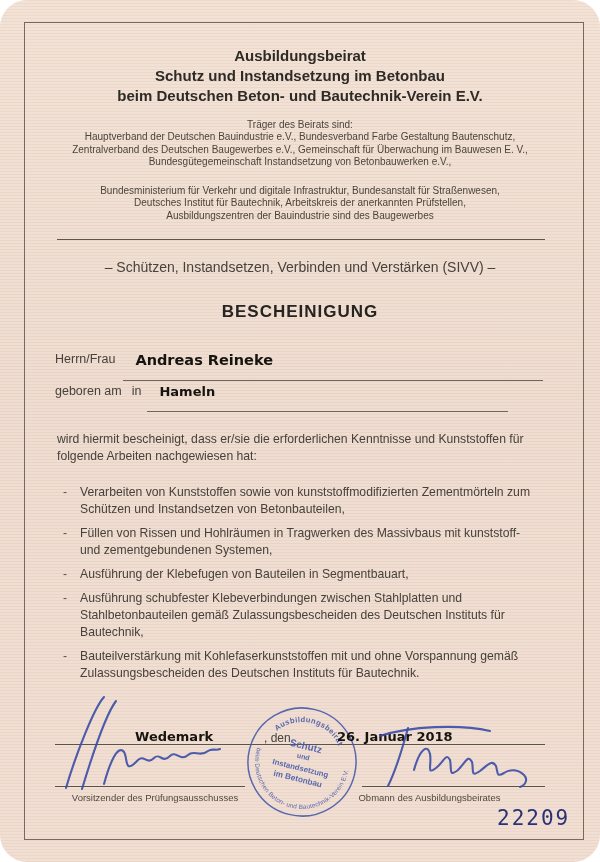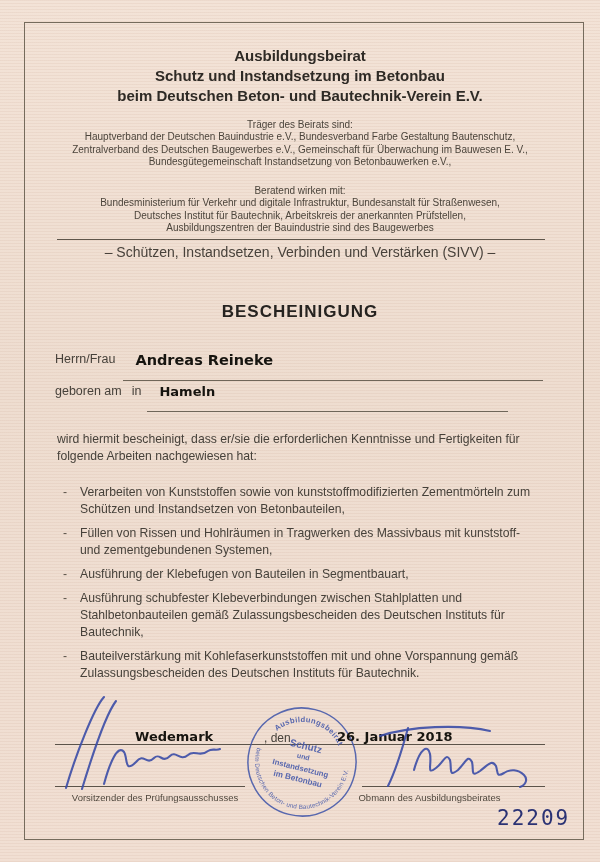--- a/index.html
+++ b/index.html
@@ -5,36 +5,37 @@
   html,body{margin:0;padding:0;}
   body{width:600px;height:862px;overflow:hidden;}
   .page{
     position:relative;width:600px;height:862px;
     background-color:#efdfd3;
     background-image:
       repeating-linear-gradient(180deg, rgba(198,160,140,0.14) 0px, rgba(198,160,140,0.14) 1px, rgba(255,255,255,0) 1px, rgba(255,255,255,0) 3px),
       linear-gradient(180deg,#f3e3d7 0%,#eeddd0 45%,#f1dfd3 100%);
     font-family:"Liberation Sans",sans-serif;
     color:#423d36;
+    border-radius:27px;
   }
   .frame{
     position:absolute;left:24px;top:22px;width:558px;height:816px;
     border:1px solid #756b5c;pointer-events:none;
   }
   
   .title-block{position:absolute;top:46px;left:0;right:0;text-align:center;
     font-weight:bold;font-size:15px;line-height:20px;color:#2e2a25;}
   .small-block{position:absolute;left:0;right:0;text-align:center;
     font-size:10px;line-height:12.4px;color:#4b443b;}
   .sponsors{top:119px;}
   .advisors{top:185px;}
   .divider{position:absolute;left:57px;width:488px;border-top:1px solid #5e554a;height:0;}
   .divider-1{top:239px;}
   
-  .scope-line{position:absolute;top:244px;left:0;right:0;text-align:center;
+  .scope-line{position:absolute;top:259px;left:0;right:0;text-align:center;
     font-size:14px;color:#48423b;}
   .doc-title{position:absolute;top:302px;left:0;right:0;text-align:center;
     font-size:17px;font-weight:bold;letter-spacing:1px;color:#262320;}
   
   .field-row{position:absolute;display:flex;align-items:flex-start;font-size:12.5px;color:#46413a;}
   .row-name{top:352px;left:55px;width:488px;}
   .row-birth{top:384px;left:55px;width:453px;}
   .field-label{flex:0 0 auto;}
   .blank{border-bottom:1px solid #6f6659;padding:0 0 12px 12px;}
   .blank-name{flex:1;margin-left:8px;}
@@ -96,21 +97,20 @@
   <div class="small-block sponsors">
     <div>Träger des Beirats sind:</div>
     <div>
         <div>Hauptverband der Deutschen Bauindustrie e.V., Bundesverband Farbe Gestaltung Bautenschutz,</div>
         <div>Zentralverband des Deutschen Baugewerbes e.V., Gemeinschaft für Überwachung im Bauwesen E. V.,</div>
         <div>Bundesgütegemeinschaft Instandsetzung von Betonbauwerken e.V.,</div>
       </div>
   </div>
 
   <div class="small-block advisors">
-    <div>Beratend wirken mit:</div>
     <div>
         <div>Bundesministerium für Verkehr und digitale Infrastruktur, Bundesanstalt für Straßenwesen,</div>
         <div>Deutsches Institut für Bautechnik, Arbeitskreis der anerkannten Prüfstellen,</div>
         <div>Ausbildungszentren der Bauindustrie sind des Baugewerbes</div>
       </div>
   </div>
 
   <div class="divider divider-1"></div>
 
   <div class="scope-line">– Schützen, Instandsetzen, Verbinden und Verstärken (SIVV) –</div>
@@ -124,21 +124,21 @@
   </div>
 
   <div class="field-row row-birth">
     <span class="field-label">geboren am</span>
     <span class="field-label in-label">in</span>
     <span class="blank blank-place">
       <span class="typed typed-small">Hameln</span>
     </span>
   </div>
 
-  <div class="statement">wird hiermit bescheinigt, dass er/sie die erforderlichen Kenntnisse und Fertigkeiten für folgende Arbeiten nachgewiesen hat:</div>
+  <div class="statement">wird hiermit bescheinigt, dass er/sie die erforderlichen Kenntnisse und Kunststoffen für folgende Arbeiten nachgewiesen hat:</div>
 
   <div class="skills">
       <div class="skill-item">
       <span class="skill-dash">-</span>
       <span class="skill-text">Verarbeiten von Kunststoffen sowie von kunststoffmodifizierten Zementmörteln zum Schützen und Instandsetzen von Betonbauteilen,</span>
     </div>
       <div class="skill-item">
       <span class="skill-dash">-</span>
       <span class="skill-text">Füllen von Rissen und Hohlräumen in Tragwerken des Massivbaus mit kunststoff- und zementgebundenen Systemen,</span>
     </div>

